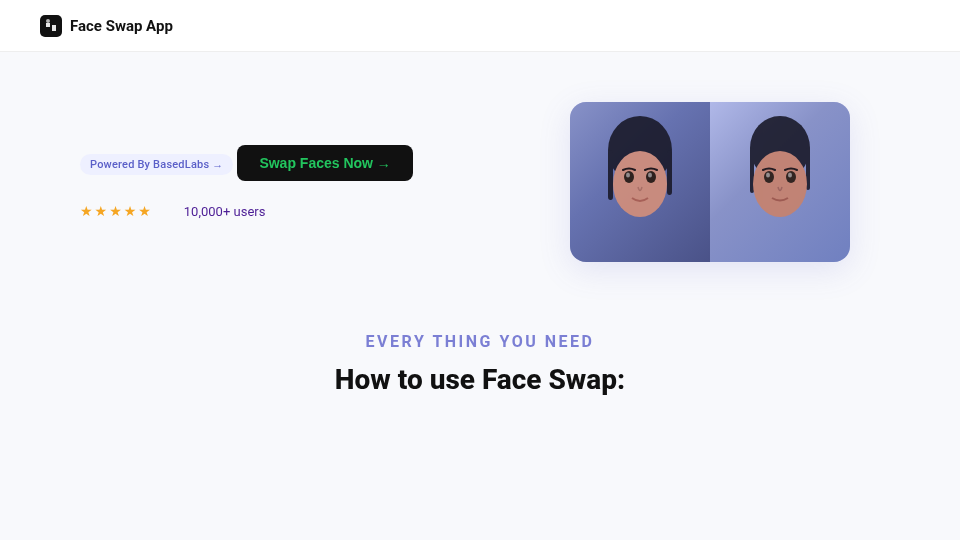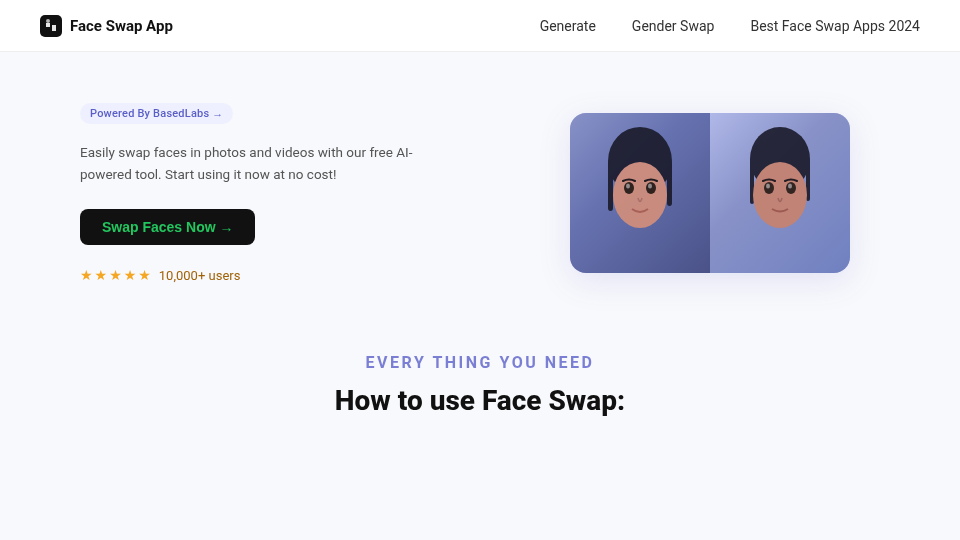--- a/index.html
+++ b/index.html
@@ -104,21 +104,22 @@
       align-items: center;
       gap: 8px;
     }
     .stars {
       display: flex;
       gap: 2px;
     }
     .star { color: #f5a623; font-size: 14px; }
     .users-text {
       font-size: 13px;
-      color: #a16207;
+      color: #4c1d95;
+      margin-left: 25px;
     }
 
     
     .hero-right {
       flex: 1;
       display: flex;
       justify-content: center;
       align-items: center;
     }
     .hero-image-container {
@@ -177,33 +178,27 @@
 
 <nav>
   <div class="nav-logo">
     <svg class="logo-icon" viewBox="0 0 22 22" fill="none">
       <rect width="22" height="22" rx="5" fill="#111"></rect>
       <path d="M6 8h4v4H6zM12 10h4v6h-4z" fill="#fff" opacity="0.9"></path>
       <circle cx="8" cy="6" r="2" fill="#fff" opacity="0.7"></circle>
     </svg>
     <span class="nav-logo-text">Face Swap App</span>
   </div>
-  <div class="nav-links">
-    <a class="nav-link">Generate</a>
-    <a class="nav-link">Gender Swap</a>
-    <a class="nav-link">Best Face Swap Apps 2024</a>
-  </div>
 </nav>
 
 <section class="hero">
   <div class="hero-left">
     <div class="powered-badge">
       <span>Powered By BasedLabs →</span>
     </div>
-    <p class="hero-desc">Easily swap faces in photos and videos with our free AI-powered tool. Start using it now at no cost!</p>
     <button class="cta-button">
       <span>Swap Faces Now →</span>
     </button>
     <div class="stars-row">
       <div class="stars">
         <span class="star">★</span>
         <span class="star">★</span>
         <span class="star">★</span>
         <span class="star">★</span>
         <span class="star">★</span>

